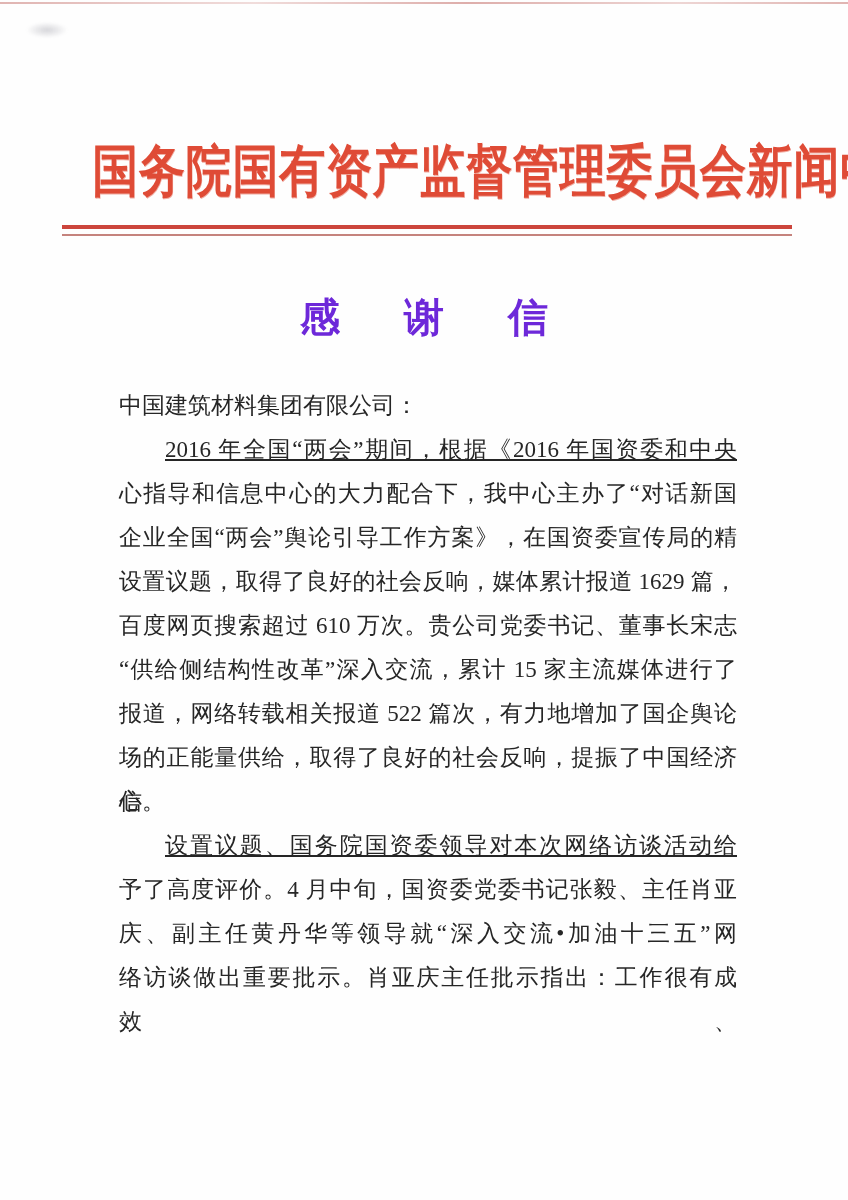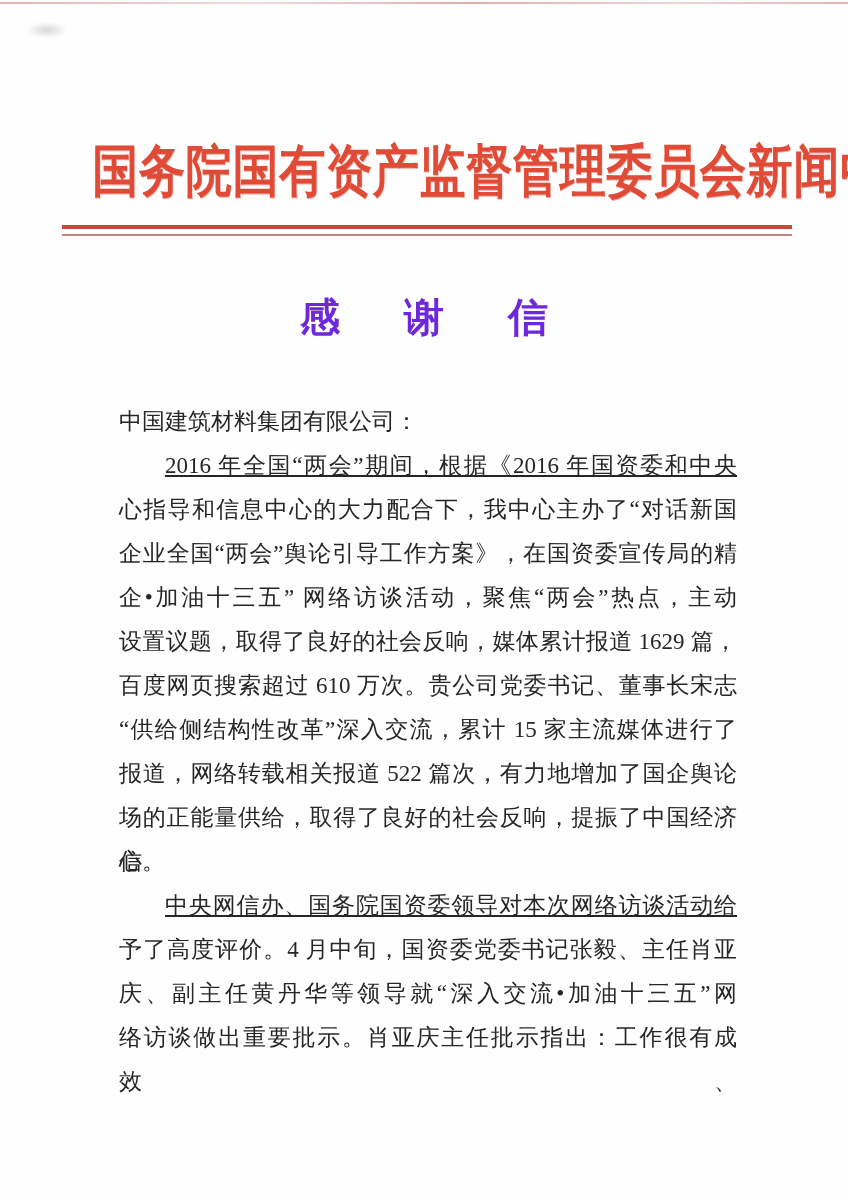--- a/index.html
+++ b/index.html
@@ -85,21 +85,21 @@
     text-align: center;
     font-size: 40px;
     font-weight: bold;
     color: #6d28d9;
     letter-spacing: 0.30em;
     text-indent: 0.30em; 
     white-space: nowrap;
   }
   .letter-body {
     position: absolute;
-    top: 400px;
+    top: 384px;
     left: 119px;
     width: 618px;
     color: #262626;
     font-size: 23px;
   }
   .line {
     height: 44px;
     line-height: 44px;
     white-space: nowrap;
     overflow: visible;
@@ -130,27 +130,26 @@
   <div class="rule-thin"></div>
 
   <h1 class="doc-title">感　谢　信</h1>
 
   <div class="letter-body">
     <div class="line">中国建筑材料集团有限公司：</div>
 
     <div class="line just indent">2016 年全国“两会”期间，根据《2016 年国资委和中央</div>
     <div class="line just">心指导和信息中心的大力配合下，我中心主办了“对话新国</div>
     <div class="line just">企业全国“两会”舆论引导工作方案》，在国资委宣传局的精</div>
-    <div class="line just">企•加油十三五” 网络访谈活动，聚焦“两会”热点，主动</div>
     <div class="line just">设置议题，取得了良好的社会反响，媒体累计报道 1629 篇，</div>
     <div class="line just">百度网页搜索超过 610 万次。贵公司党委书记、董事长宋志</div>
     <div class="line just">“供给侧结构性改革”深入交流，累计 15 家主流媒体进行了</div>
     <div class="line just">报道，网络转载相关报道 522 篇次，有力地增加了国企舆论</div>
     <div class="line just">场的正能量供给，取得了良好的社会反响，提振了中国经济信</div>
     <div class="line">心。</div>
 
-    <div class="line just indent">中央网信办、国务院国资委领导对本次网络访谈活动给</div>
+    <div class="line just indent">设置议题、国务院国资委领导对本次网络访谈活动给</div>
     <div class="line just">予了高度评价。4 月中旬，国资委党委书记张毅、主任肖亚</div>
     <div class="line just">庆、副主任黄丹华等领导就“深入交流•加油十三五”网</div>
     <div class="line just">络访谈做出重要批示。肖亚庆主任批示指出：工作很有成效、</div>
   </div>
 
 </div>
 
 </body></html>

